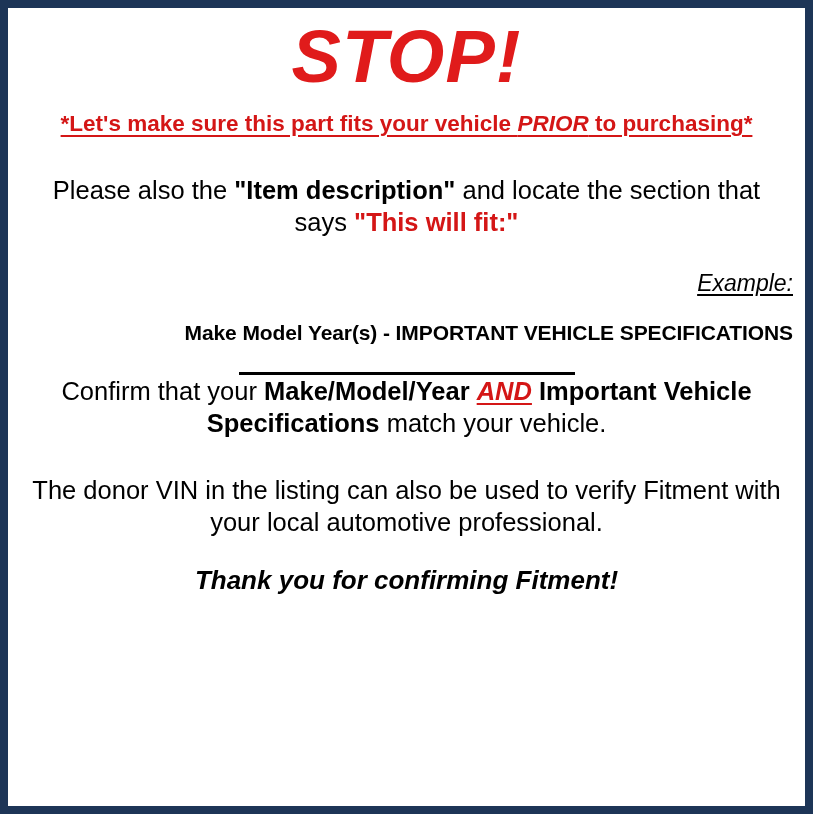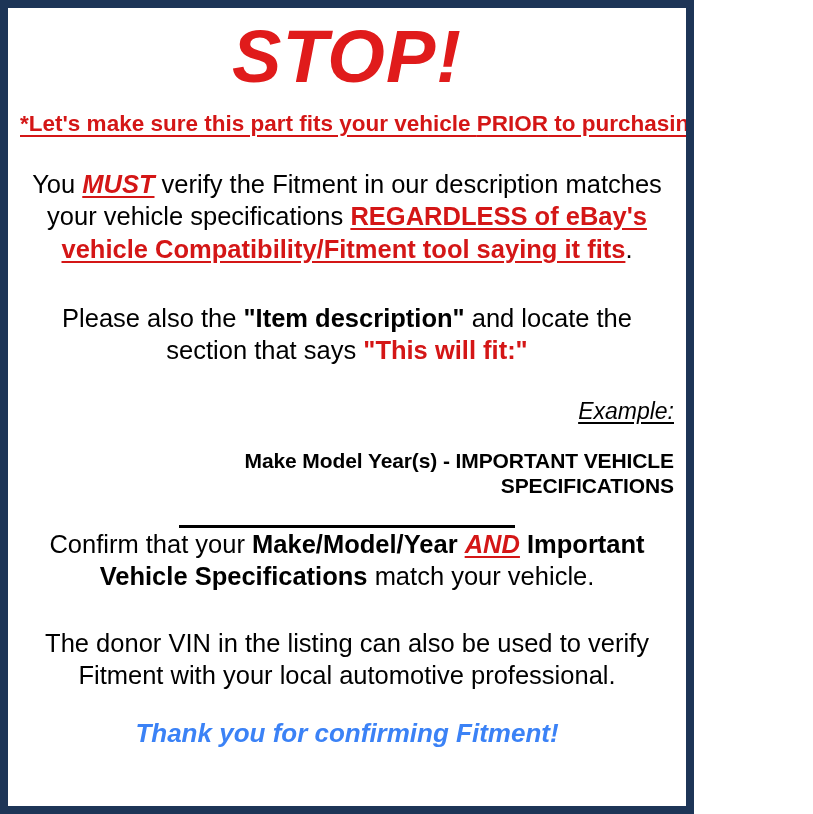--- a/index.html
+++ b/index.html
@@ -5,21 +5,21 @@
   html, body {
     margin: 0;
     padding: 0;
     background: #ffffff;
   }
   body {
     font-family: "Liberation Sans", sans-serif;
   }
 
   .notice-card {
-    width: 694px;
+    width: 813px;
     height: 814px;
     box-sizing: border-box;
     background: #ffffff;
     border: 8px solid #1d3557;
     position: relative;
     overflow: hidden;
   }
 
   .notice-inner {
     box-sizing: border-box;
@@ -48,20 +48,21 @@
     font-weight: bold;
     color: #d41616;
     text-decoration: underline;
     text-underline-offset: 4px;
     line-height: 1.25;
     margin: 14px 0 0 0;
     white-space: nowrap;
     text-align: center;
   }
   .subtitle .ital {
+    font-style: italic;
   }
 
   
   .para {
     font-size: 25.5px;
     line-height: 1.28;
     color: #000000;
     margin: 0;
     padding: 0 6px;
     text-align: center;
@@ -137,40 +138,37 @@
     width: 336px;
     height: 3px;
     background: #000000;
   }
 
   
   .closing {
     font-size: 26px;
     font-weight: bold;
     font-style: italic;
-    color: #3b82f6;
+    color: #000000;
     margin-top: 26px;
     text-align: center;
   }
 </style>
 </head>
 <body>
 
 <div class="notice-card">
   <div class="notice-inner">
 
     <div class="stop-title">STOP!</div>
 
     <div class="subtitle">
       <span>*Let's make sure this part fits your vehicle </span><span class="ital">PRIOR</span><span> to purchasing*</span>
     </div>
 
-    <p class="para gap-1">
-      <span>You </span><span class="em-must">MUST</span><span> verify the Fitment in our description matches your vehicle specifications </span><span class="em-red-bold-ul">REGARDLESS of eBay's vehicle Compatibility/Fitment tool saying it fits</span><span>.</span>
-    </p>
 
     <p class="para gap-2">
       <span>Please also the </span><span class="em-bold">"Item description"</span><span> and locate the section that says </span><span class="em-red-bold">"This will fit:"</span>
     </p>
 
     <div class="example-block">
       <div>
         <span class="example-label">Example:</span>
       </div>
       <div class="example-specs">Make Model Year(s) - IMPORTANT VEHICLE SPECIFICATIONS</div>

